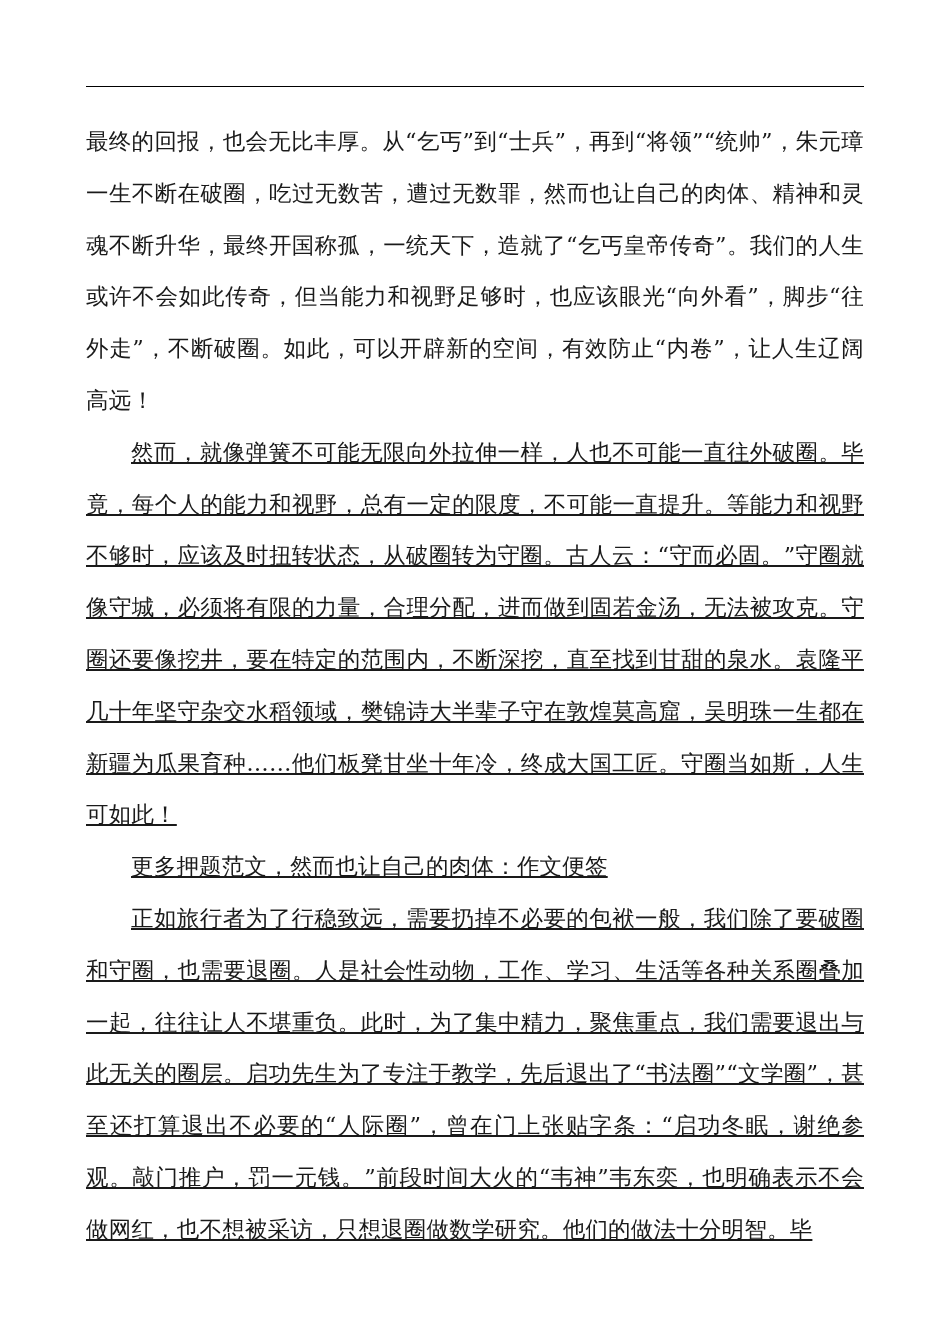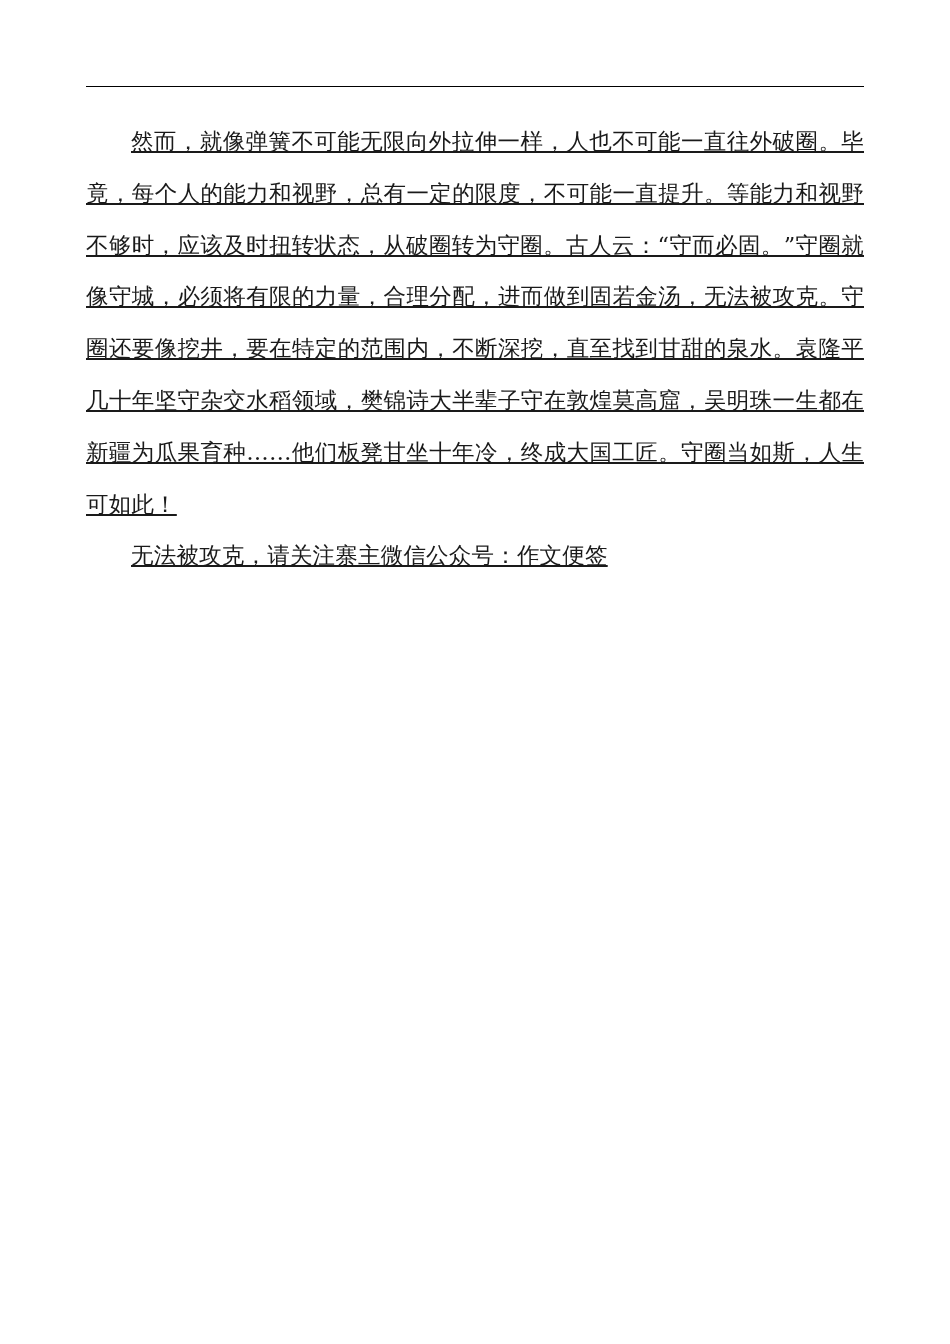--- a/index.html
+++ b/index.html
@@ -45,15 +45,17 @@
     .para.continued {
       text-indent: 0;
     }
   </style>
 </head>
 <body>
 
 <div class="header-rule"></div>
 
 <div class="page-body">
+  <p class="para continued">最终的回报，也会无比丰厚。从“乞丐”到“士兵”，再到“将领”“统帅”，朱元璋一生不断在破圈，吃过无数苦，遭过无数罪，然而也让自己的肉体、精神和灵魂不断升华，最终开国称孤，一统天下，造就了“乞丐皇帝传奇”。我们的人生或许不会如此传奇，但当能力和视野足够时，也应该眼光“向外看”，脚步“往外走”，不断破圈。如此，可以开辟新的空间，有效防止“内卷”，让人生辽阔高远！</p>
   <p class="para indent">然而，就像弹簧不可能无限向外拉伸一样，人也不可能一直往外破圈。毕竟，每个人的能力和视野，总有一定的限度，不可能一直提升。等能力和视野不够时，应该及时扭转状态，从破圈转为守圈。古人云：“守而必固。”守圈就像守城，必须将有限的力量，合理分配，进而做到固若金汤，无法被攻克。守圈还要像挖井，要在特定的范围内，不断深挖，直至找到甘甜的泉水。袁隆平几十年坚守杂交水稻领域，樊锦诗大半辈子守在敦煌莫高窟，吴明珠一生都在新疆为瓜果育种……他们板凳甘坐十年冷，终成大国工匠。守圈当如斯，人生可如此！</p>
-  <p class="para indent">无法被攻克，请关注寨主微信公众号：作文便签</p>
+  <p class="para indent">更多押题范文，然而也让自己的肉体：作文便签</p>
+  <p class="para indent">正如旅行者为了行稳致远，需要扔掉不必要的包袱一般，我们除了要破圈和守圈，也需要退圈。人是社会性动物，工作、学习、生活等各种关系圈叠加一起，往往让人不堪重负。此时，为了集中精力，聚焦重点，我们需要退出与此无关的圈层。启功先生为了专注于教学，先后退出了“书法圈”“文学圈”，甚至还打算退出不必要的“人际圈”，曾在门上张贴字条：“启功冬眠，谢绝参观。敲门推户，罚一元钱。”前段时间大火的“韦神”韦东奕，也明确表示不会做网红，也不想被采访，只想退圈做数学研究。他们的做法十分明智。毕</p>
 </div>
 
 </body></html>

